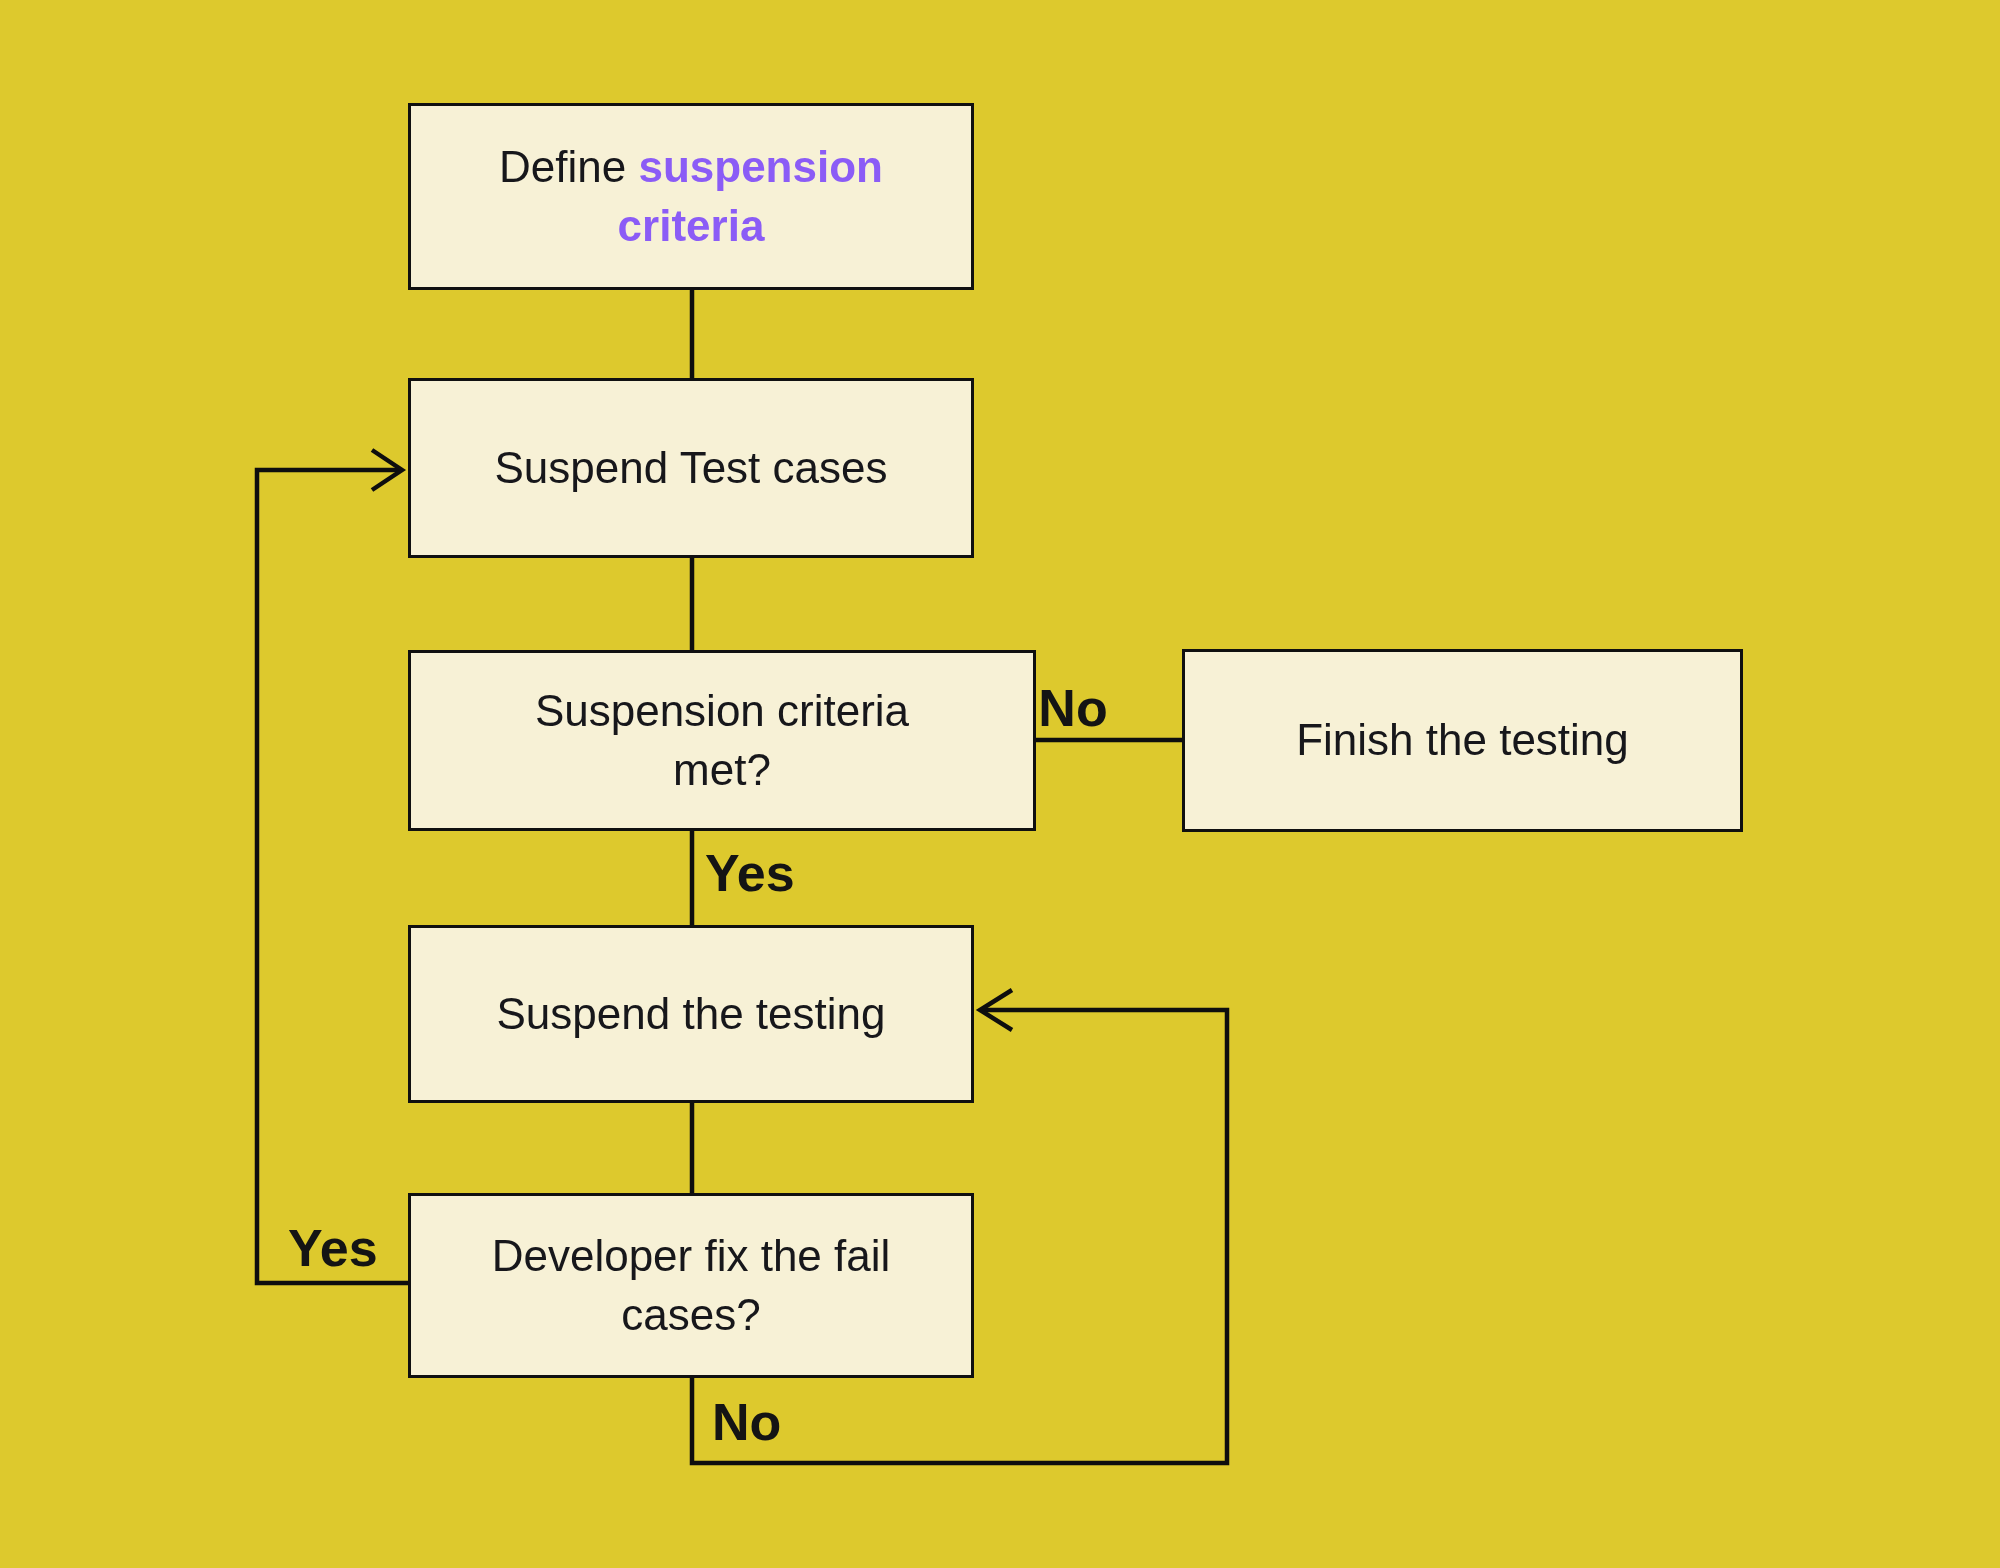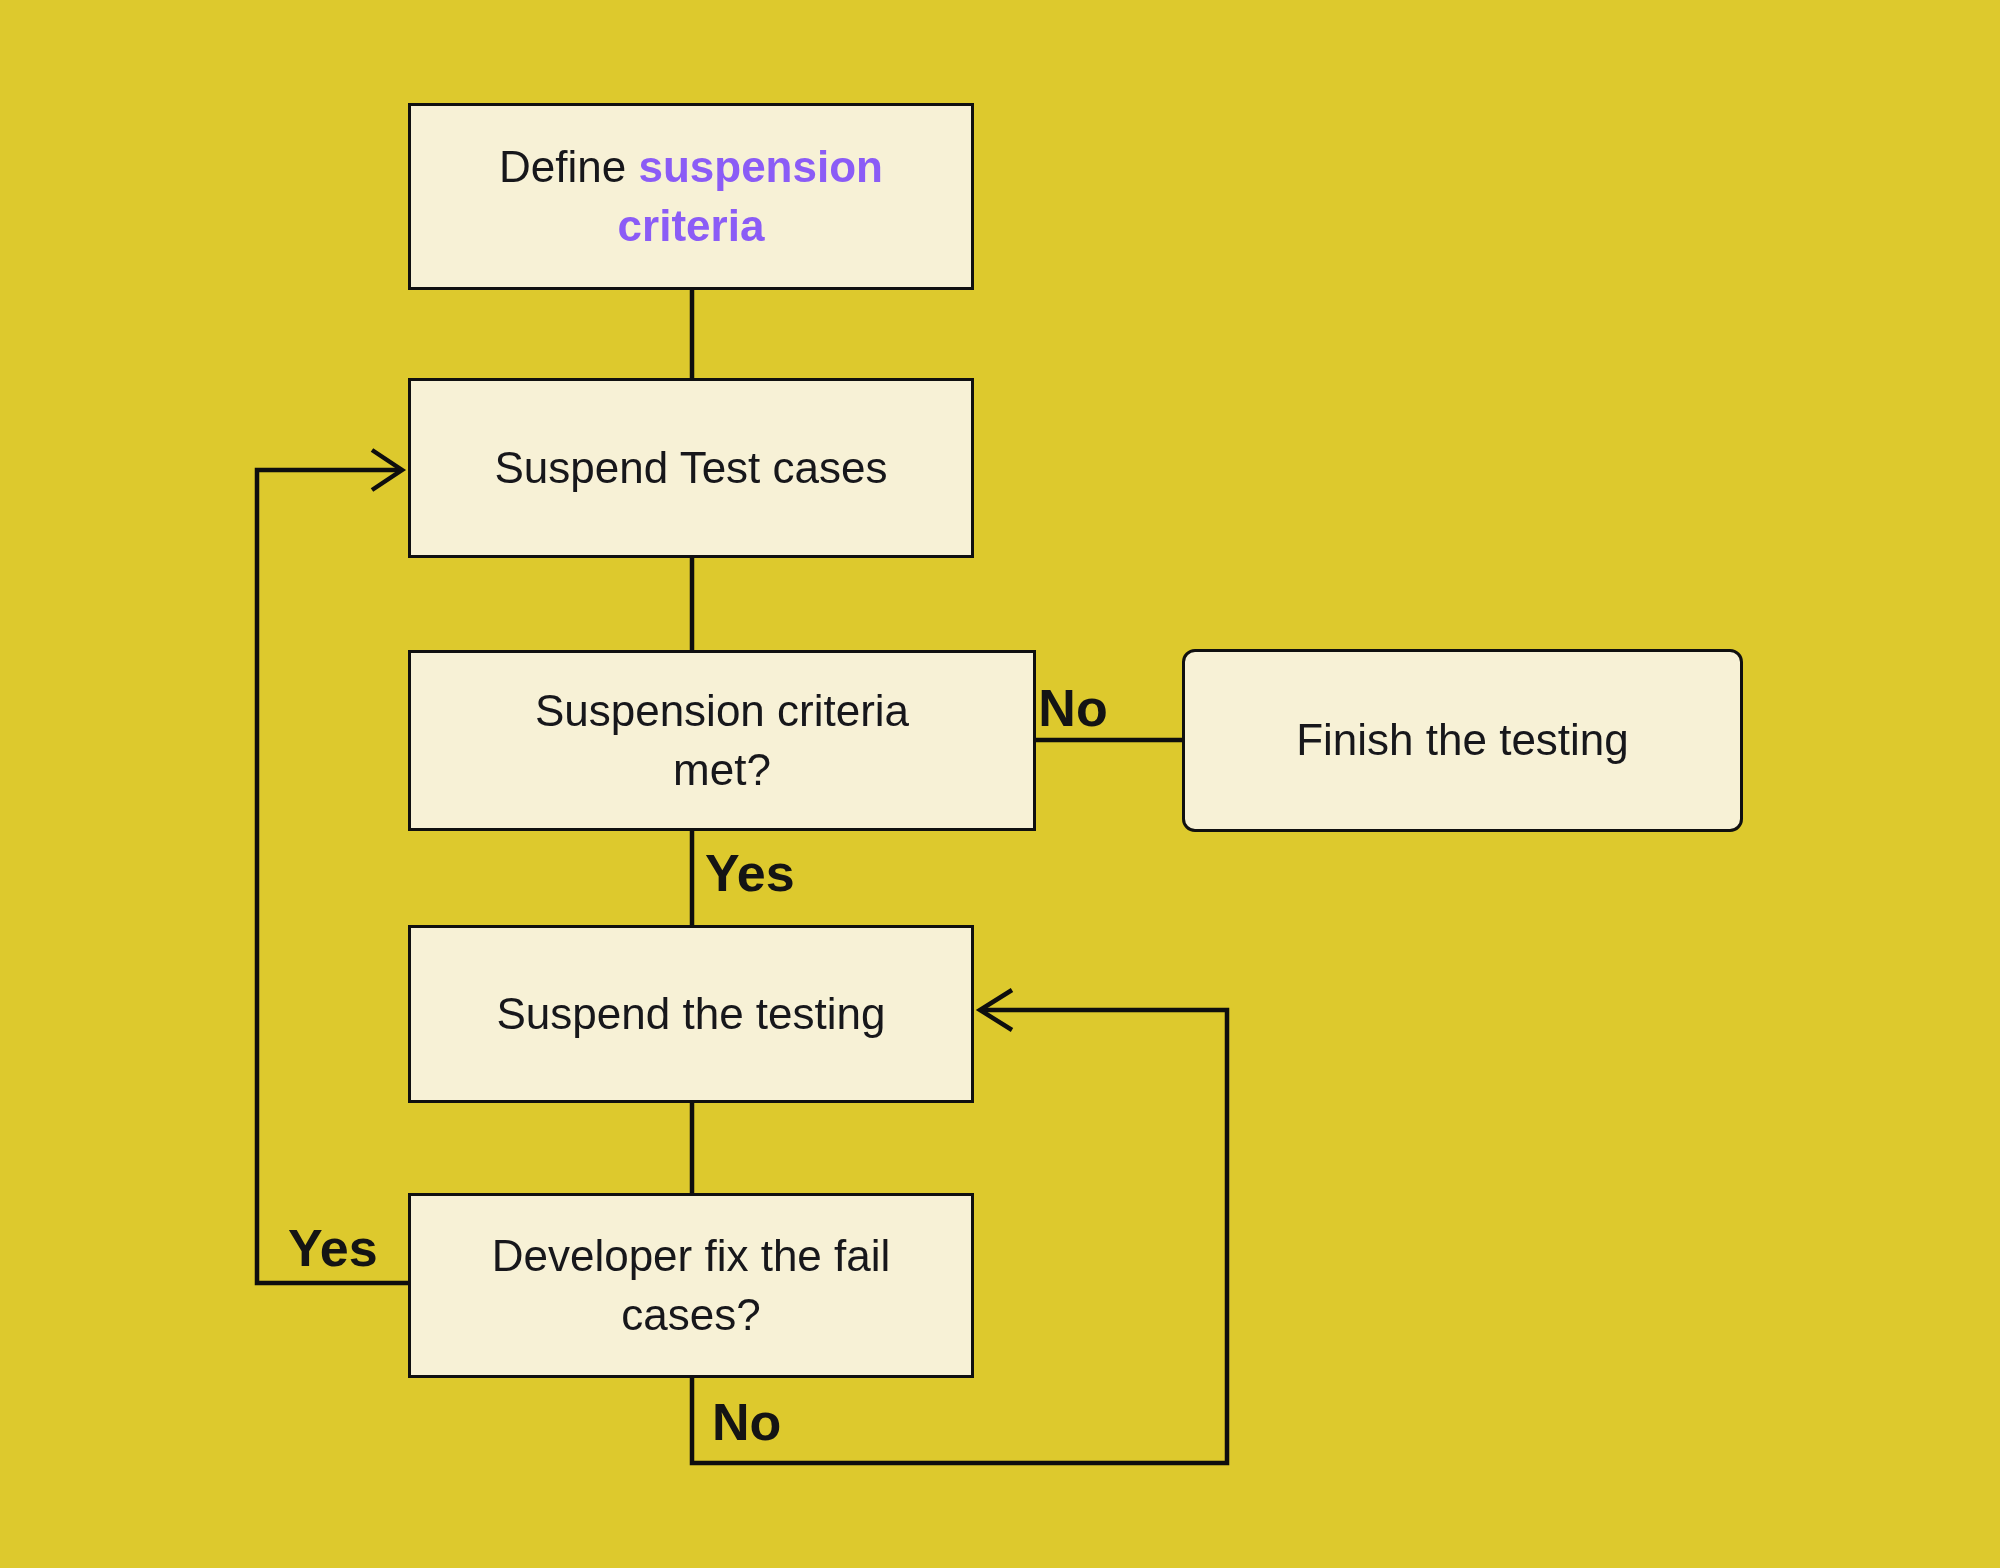--- a/index.html
+++ b/index.html
@@ -49,21 +49,21 @@
     font-size:52px;
     font-weight:700;
     white-space:nowrap;
   }
   .edge-label.centered{ text-align:center; }
 
   
   #n-define   { left:408px;  top:103px;  width:566px; height:187px; }
   #n-execute  { left:408px;  top:378px;  width:566px; height:180px; }
   #n-criteria { left:408px;  top:650px;  width:628px; height:181px; }
-  #n-finish   { left:1182px; top:649px;  width:561px; height:183px;border-radius:13px; }
+  #n-finish   { left:1182px; top:649px;  width:561px; height:183px; }
   #n-suspend  { left:408px;  top:925px;  width:566px; height:178px; }
   #n-devfix   { left:408px;  top:1193px; width:566px; height:185px; }
 
   
   #lbl-no-finish { left:1013px; top:678px; width:120px; }
   #lbl-yes-down  { left:705px;  top:843px; }
   #lbl-yes-loop  { left:288px;  top:1218px; }
   #lbl-no-loop   { left:712px;  top:1392px; }
 </style>
 </head>

